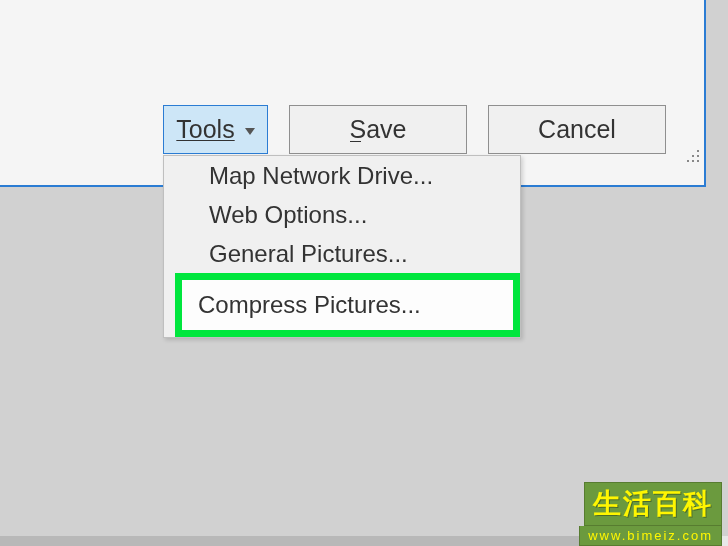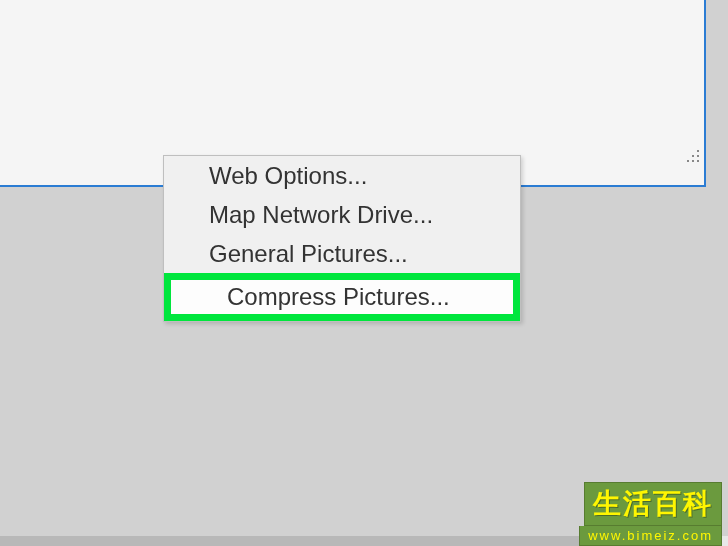--- a/index.html
+++ b/index.html
@@ -149,22 +149,23 @@
       padding-left: 45px;
       font-size: 24px;
       color: #333;
       font-weight: 300;
       cursor: pointer;
     }
 
     .menu-item.highlighted {
       background: #fdfdfd;
       border: 7px solid #00e63d;
-      padding-left: 56px;
-      height: 48px;
+      padding-left: 16px;
+      height: 64px;
+      margin-left: 11px;
     }
 
     .watermark {
       position: absolute;
       right: 6px;
       bottom: 0;
       text-align: right;
     }
 
     .watermark-cn {
@@ -207,29 +208,44 @@
       height: 10px;
     }
 
     .strip-gray { left: 0; width: 600px; background: #b8b8b8; }
     .strip-white { left: 600px; width: 128px; background: #e8e8e8; }
   </style>
 </head>
 <body>
 
 <div class="dialog-fragment">
+  <div class="button-row">
+    <div class="tools-button">
+      <span class="label">Tools</span>
+      <span class="caret"></span>
+    </div>
+    <div class="save-button">
+      <span class="save-text">
+        <span>Save</span>
+        <span class="save-underline"></span>
+      </span>
+    </div>
+    <div class="cancel-button">
+      <span>Cancel</span>
+    </div>
+  </div>
   <div class="resize-grip"></div>
 </div>
 
 <div class="dropdown-menu">
   <div class="menu-item">
+    <span>Map Network Drive...</span>
+  </div>
+  <div class="menu-item">
     <span>Web Options...</span>
-  </div>
-  <div class="menu-item">
-    <span>Map Network Drive...</span>
   </div>
   <div class="menu-item">
     <span>General Pictures...</span>
   </div>
   <div class="menu-item highlighted">
     <span>Compress Pictures...</span>
   </div>
 </div>
 
 <div class="bottom-strip">

